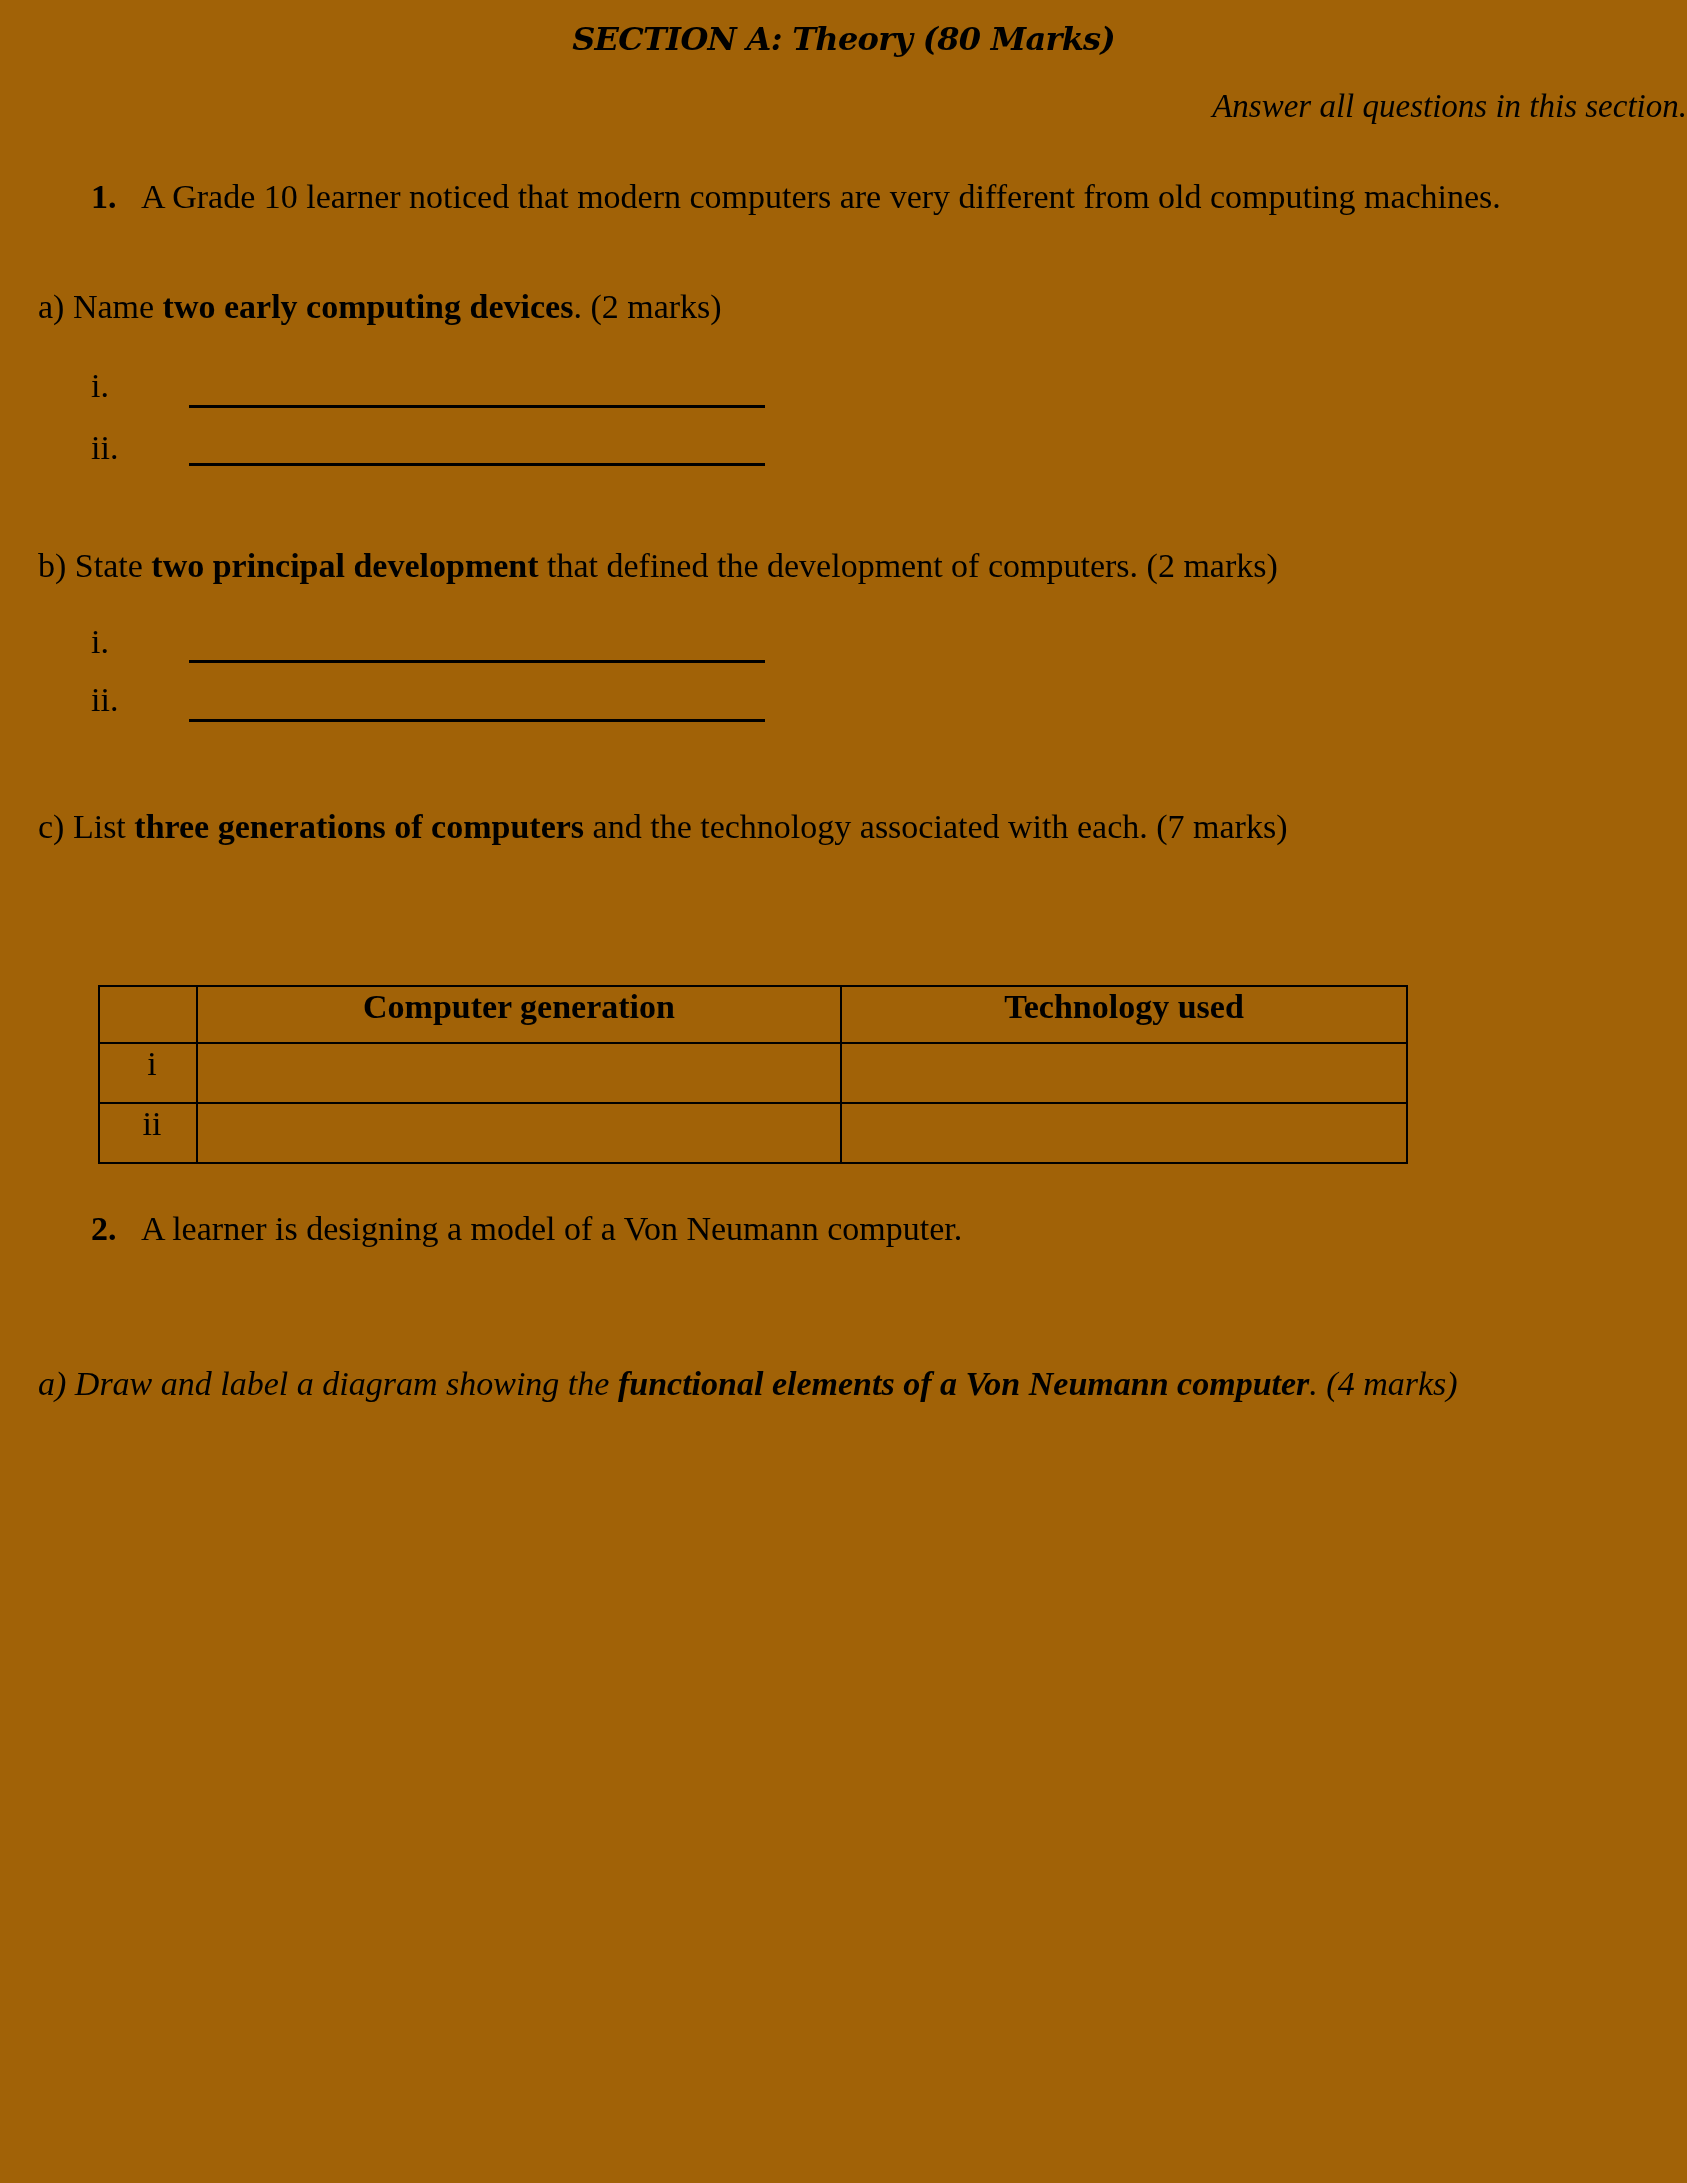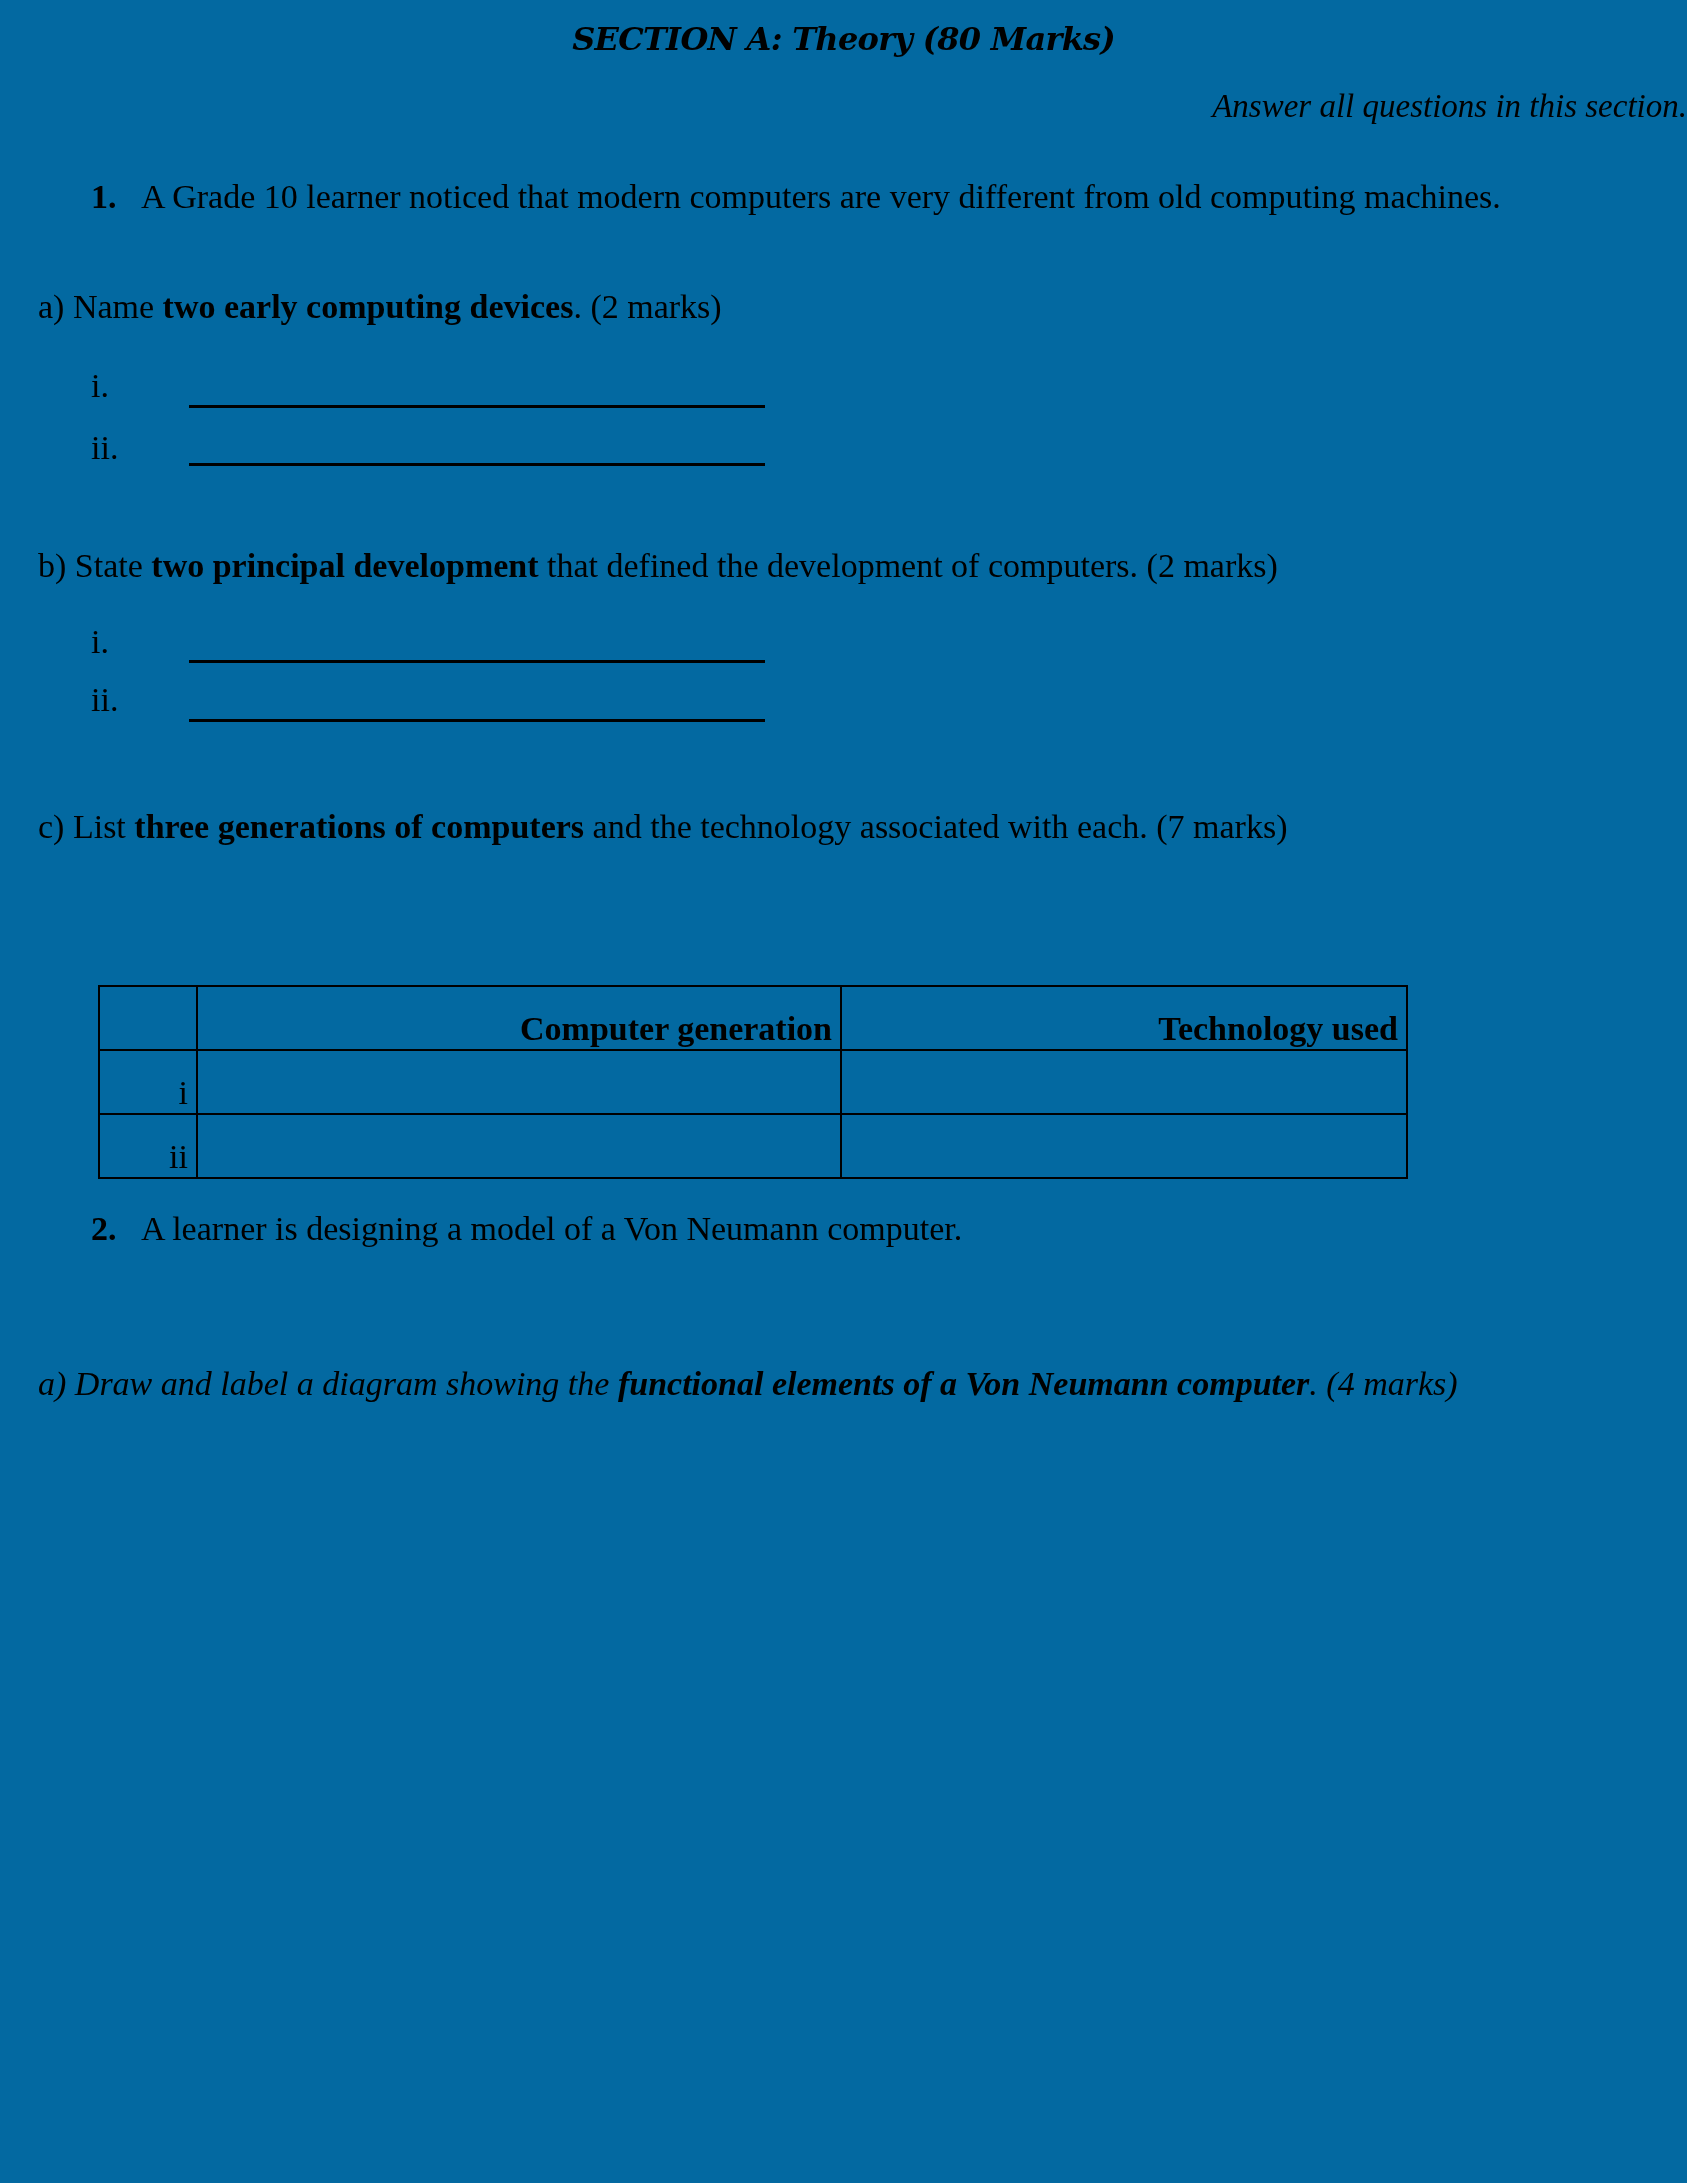--- a/index.html
+++ b/index.html
@@ -4,21 +4,21 @@
 <style>
   html, body {
     margin: 0;
     padding: 0;
     background: #888;
   }
   .page {
     position: relative;
     width: 1687px;
     height: 2183px;
-    background: #0369a1;
+    background: #a16207;
     font-family: "Liberation Serif", serif;
     color: #000000;
     overflow: hidden;
   }
   .abs {
     position: absolute;
     white-space: nowrap;
   }
   .body-text {
     font-size: 34px;
@@ -66,22 +66,22 @@
     width: 1309px;
     border-collapse: collapse;
     table-layout: fixed;
     font-size: 34px;
     line-height: 40px;
   }
   table.gen-table th,
   table.gen-table td {
     border: 2px solid #000000;
     vertical-align: top;
-    text-align: right;
-    padding: 22px 8px 0 16px;
+    text-align: center;
+    padding: 0 8px 0 16px;
     overflow: hidden;
   }
   table.gen-table th { font-weight: bold; padding-left: 8px; }
   .col-label { width: 98px; }
   .col-gen   { width: 644px; }
   .col-tech  { width: 566px; }
   tr.hdr-row  { height: 57px; }
   tr.data-row { height: 60px; }
 </style>
 </head>

